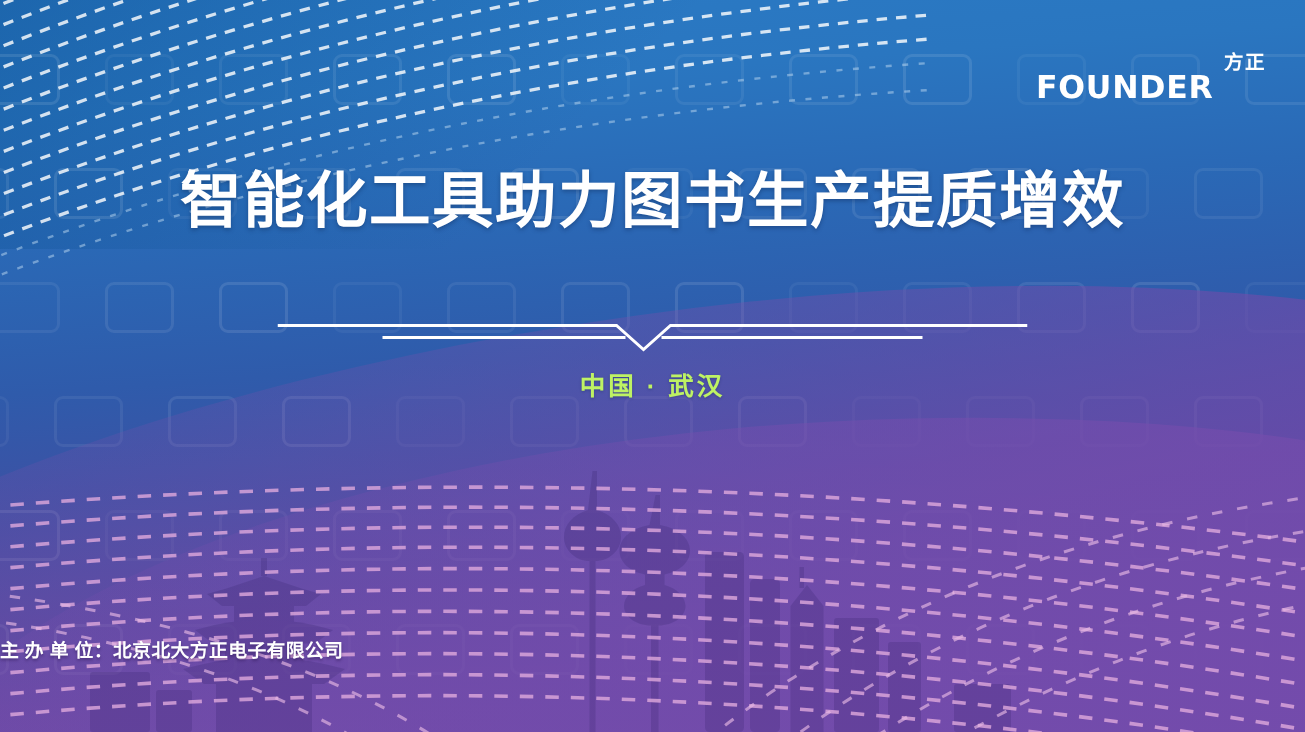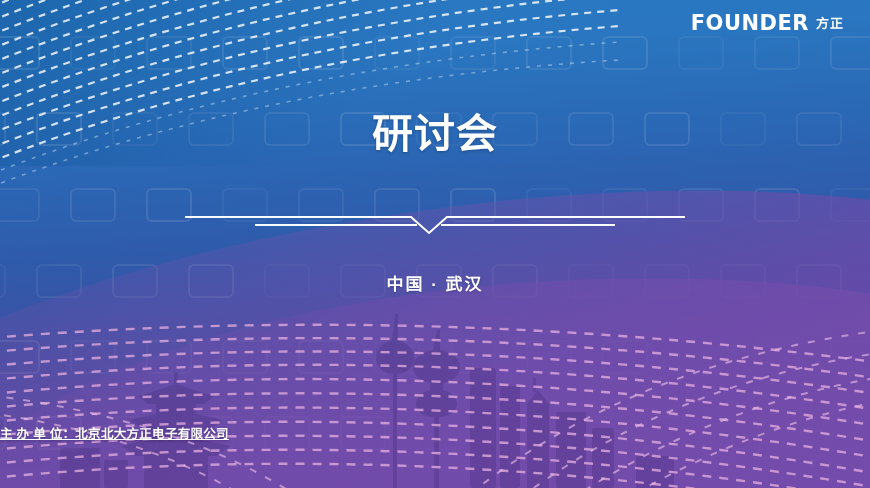--- a/index.html
+++ b/index.html
@@ -84,20 +84,21 @@
   
   .logo{
     position:absolute;right:26px;top:13px;
     display:flex;align-items:center;gap:7px;
     z-index:40;
   }
   .logo-mark{
     font-size:21px;font-weight:bold;color:#ffffff;
     letter-spacing:.5px;line-height:1;
     font-family:"DejaVu Sans",sans-serif;
+    margin-top:35px;
   }
   .logo-cn{
     font-size:13px;font-weight:bold;color:#ffffff;line-height:1;
     letter-spacing:1px;
   }
 
   
   .content{
     position:absolute;inset:0;
     z-index:30;
@@ -125,39 +126,39 @@
 
   .date{
     margin-top:6px;
     color:#ffffff;
     font-weight:bold;
     font-size:20px;
     letter-spacing:.5px;
     text-shadow:0 1px 2px rgba(10,30,70,.3);
   }
   .place{
-    margin-top:30px;
-    color:#ffffff;
+    margin-top:3px;
+    color:#bef264;
     font-weight:bold;
     font-size:17px;
     letter-spacing:2px;
     text-shadow:0 1px 2px rgba(10,30,70,.3);
   }
 
   .orgs{
     position:absolute;left:0;right:0;bottom:42px;
     color:#ffffff;
     font-size:12.5px;
     font-weight:bold;
     line-height:1.95;
     letter-spacing:.3px;
     text-shadow:0 1px 2px rgba(30,10,60,.4);
     z-index:30;
   }
-  .orgs div{white-space:pre;text-decoration:underline;}
+  .orgs div{white-space:pre;}
 </style>
 </head>
 <body>
 
 <div class="poster">
 
   <div class="bg-base"></div>
   <div class="bg-tl"></div>
 
   <div class="squares" id="squares">
@@ -321,21 +322,21 @@
   </div>
 
   <div class="logo">
     <span class="logo-mark">FOUNDER</span>
     <span class="logo-cn">方正</span>
   </div>
 
   <div class="content">
 
     <h1 class="title">
-      <span class="l2">研讨会</span>
+      <span class="l1">智能化工具助力图书生产提质增效</span>
     </h1>
 
     <div class="divider">
       <svg viewBox="0 0 500 34" xmlns="http://www.w3.org/2000/svg">
         <g stroke="#ffffff" stroke-width="2" fill="none">
           <path d="M0 11 H226 L244 27 L262 11 H500"></path>
           <path d="M70 19 H232"></path>
           <path d="M256 19 H430"></path>
         </g>
       </svg>

